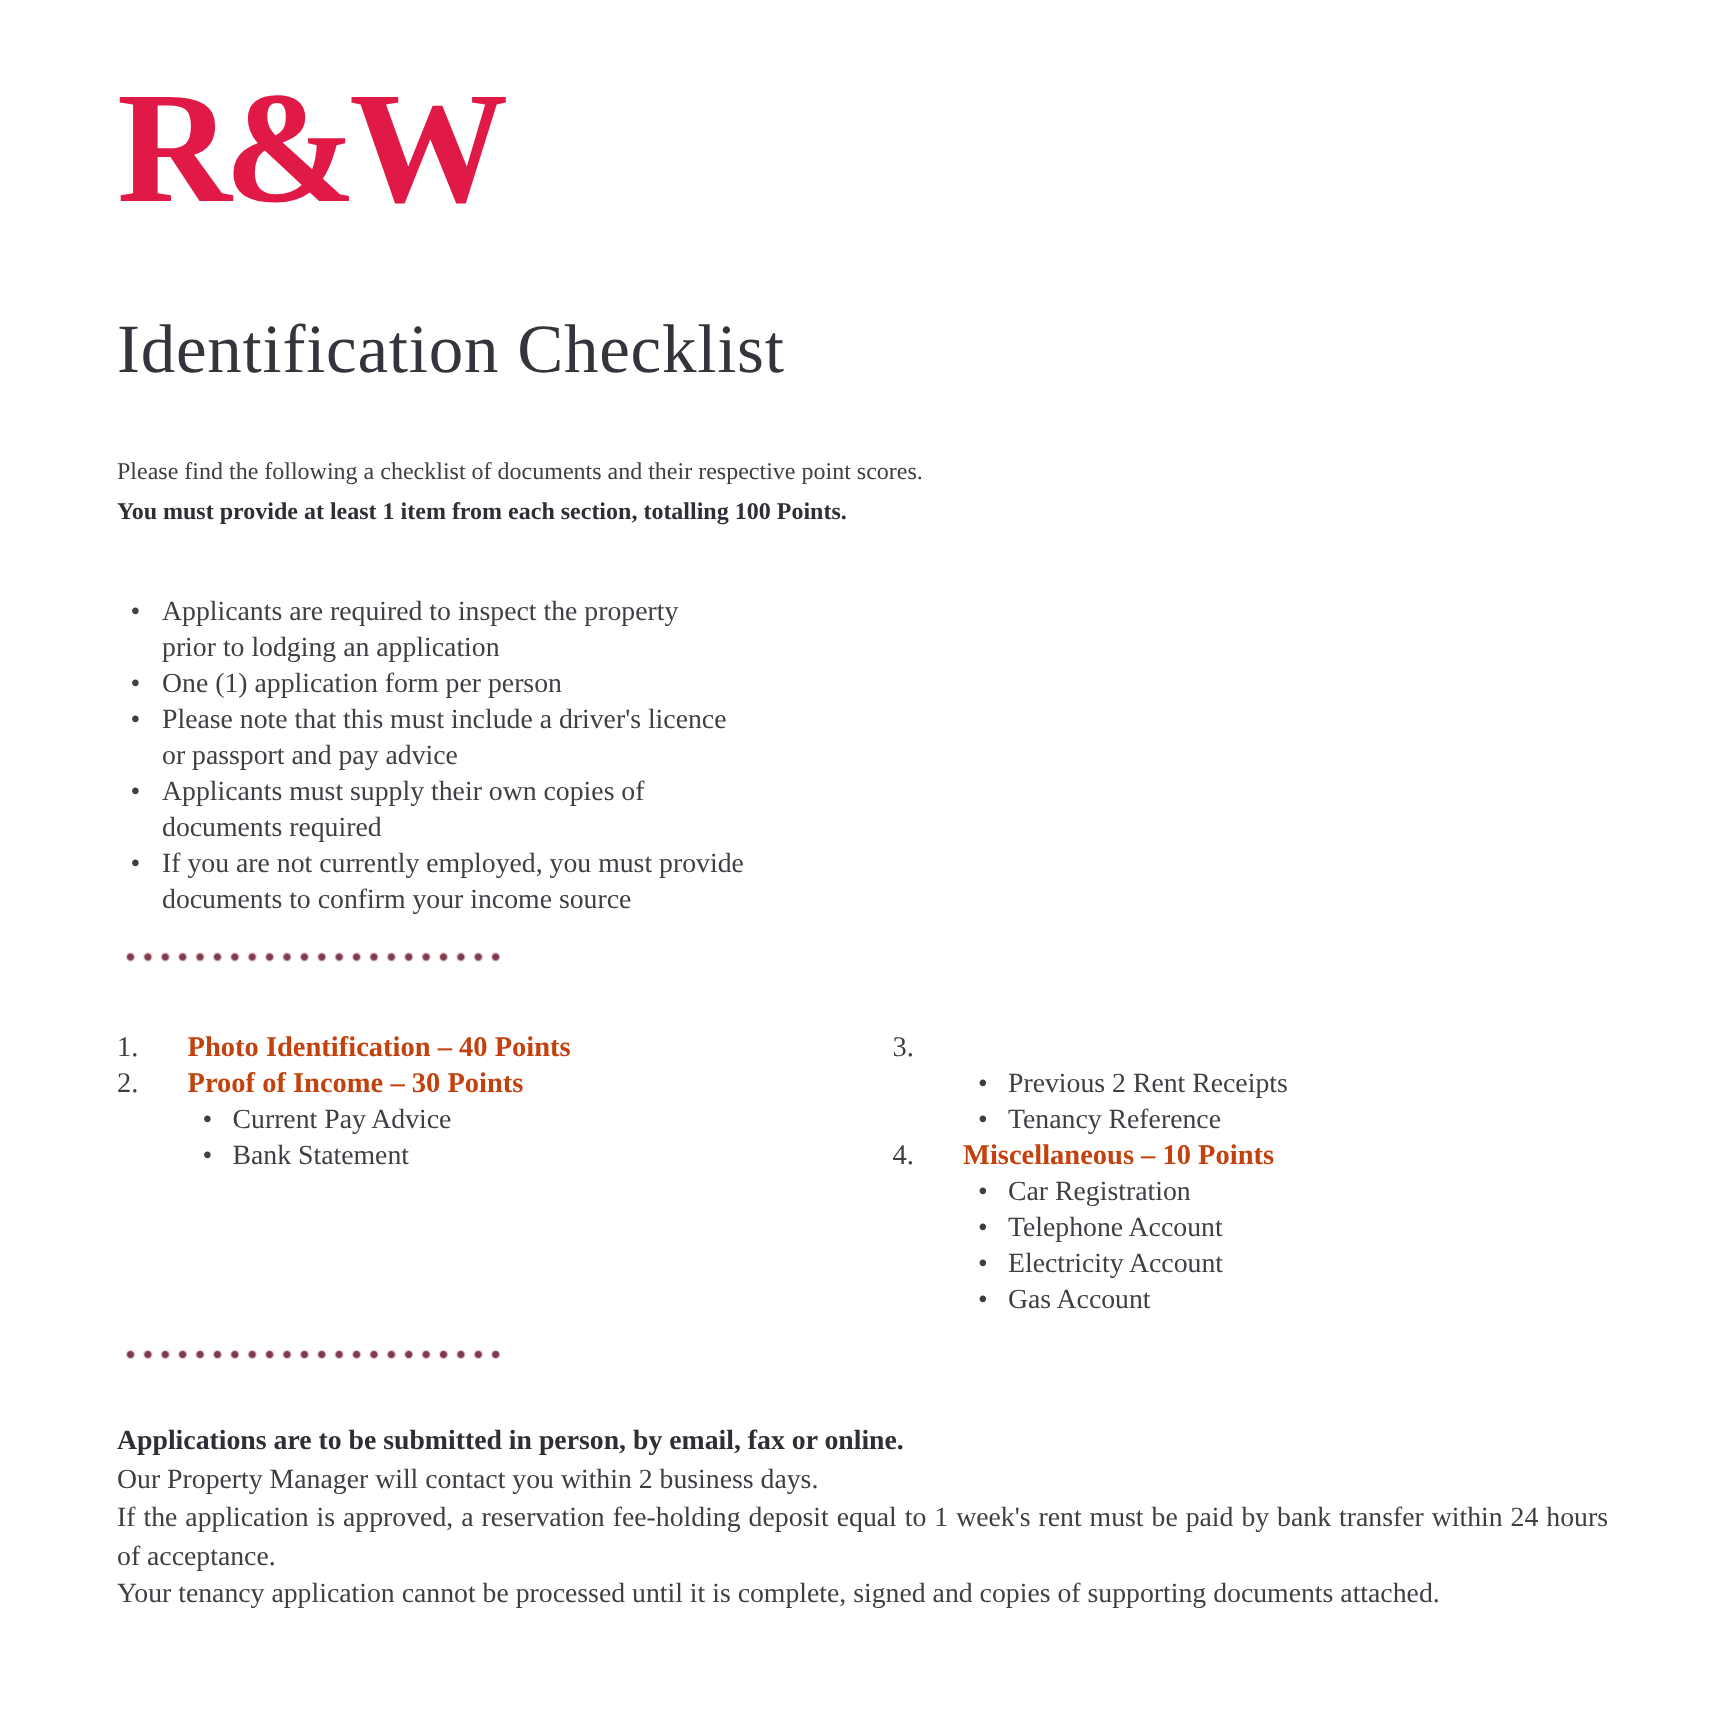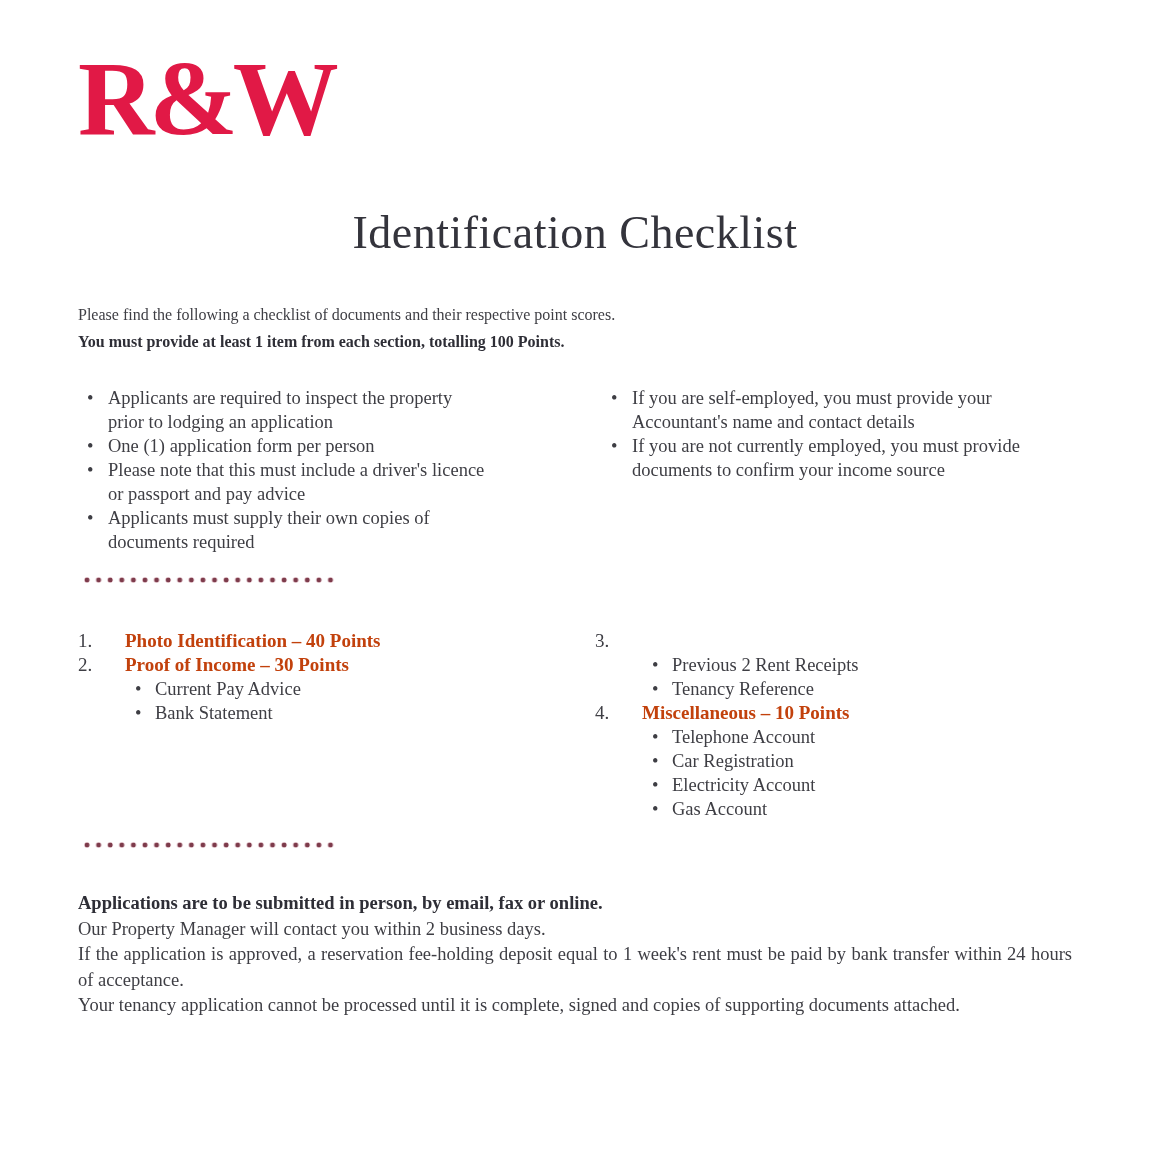--- a/index.html
+++ b/index.html
@@ -16,33 +16,32 @@
     font-family: "Liberation Serif", serif;
     font-weight: bold;
     font-size: 106px;
     line-height: 1.0;
     letter-spacing: -5px;
     margin: 46px 2px 0 0;
     color: #e11946;
   }
 
   .title {
-    text-align: center;
     font-size: 46px;
     font-weight: 400;
     color: #34343c;
     letter-spacing: 0.5px;
     margin: 54px 0 0 0;
   }
 
   .intro { margin-top: 42px; font-size: 16px; line-height: 27px; }
   .intro p { margin: 0; }
   .bold { font-weight: bold; color: #2e2e36; }
 
-  .notes-columns { display: flex; margin-top: 31px; }
+  .notes-columns { display: flex; margin-top: 41px; flex-direction: column; }
   ul.notes-col { list-style: none; margin: 0; padding: 0; width: 524px; }
   ul.notes-col:last-child { width: auto; }
   ul.notes-col li {
     position: relative;
     padding-left: 30px;
     font-size: 18.5px;
     line-height: 24px;
     white-space: pre-line;
   }
   ul.notes-col li::before { content: "\2022"; position: absolute; left: 9px; top: 0; }
@@ -94,22 +93,20 @@
     <ul class="notes-col">
       <li>Applicants are required to inspect the property
 prior to lodging an application</li>
       <li>One (1) application form per person</li>
       <li>Please note that this must include a driver's licence
 or passport and pay advice</li>
       <li>Applicants must supply their own copies of
 documents required</li>
     </ul>
     <ul class="notes-col">
-      <li>If you are self-employed, you must provide your
-Accountant's name and contact details</li>
       <li>If you are not currently employed, you must provide
 documents to confirm your income source</li>
     </ul>
   </div>
 
   <div class="separator sep-1"></div>
 
   <div class="sections">
     <div class="sections-col">
 
@@ -143,22 +140,22 @@
           <li>Tenancy Reference</li>
         </ul>
       </div>
 
       <div class="section">
         <div class="section-head">
           <span class="sec-num">4.</span>
           <span class="sec-title">Miscellaneous – 10 Points</span>
         </div>
         <ul>
+          <li>Car Registration</li>
           <li>Telephone Account</li>
-          <li>Car Registration</li>
           <li>Electricity Account</li>
           <li>Gas Account</li>
         </ul>
       </div>
 
     </div>
   </div>
 
   <div class="separator sep-2"></div>
 

